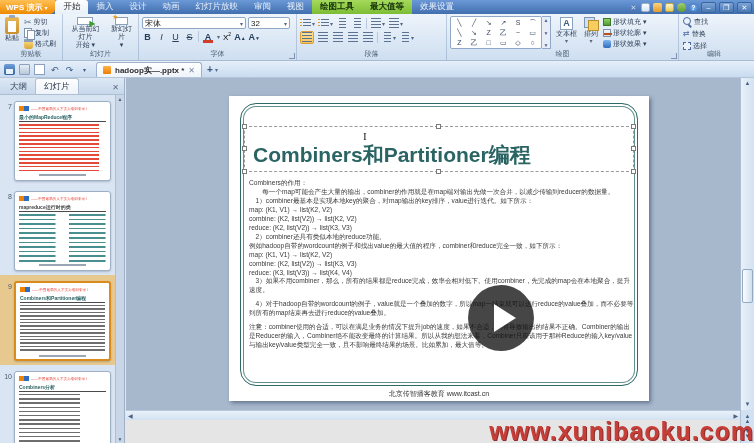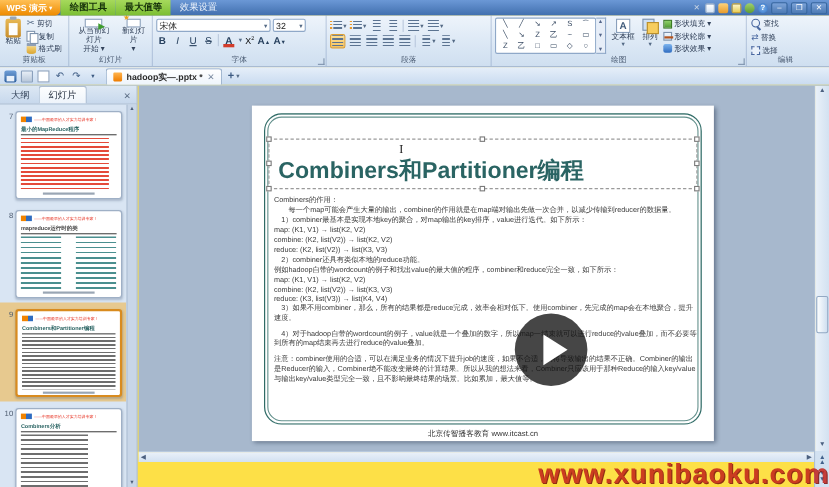--- a/index.html
+++ b/index.html
@@ -1,18 +1,18 @@
 <!DOCTYPE html>
 <html><head>
 <meta charset="utf-8">
 <style>
   * { margin:0; padding:0; box-sizing:border-box; }
   html,body { width:754px; height:443px; overflow:hidden; }
   body { font-family:"Liberation Sans","DejaVu Sans",sans-serif; }
-  #app { position:relative; width:754px; height:443px; background:#fde047; overflow:hidden; }
+  #app { position:relative; width:754px; height:443px; background:#e5e5e5; overflow:hidden; }
 
   
   .titlebar { position:absolute; left:0; top:0; width:754px; height:14px;
     background:linear-gradient(#6b98d6,#416fae); display:flex; align-items:stretch; z-index:30; }
   .wps-btn { display:flex; align-items:center; gap:2px; padding:0 8px 0 6px;
     background:linear-gradient(#ffc055,#ee8a00); color:#fff; font-size:8px; font-weight:bold;
     border-radius:0 0 5px 0; white-space:nowrap; }
   .wps-btn .caret { font-size:6px; }
   .ttabs { display:flex; align-items:stretch; }
   .ttab { display:flex; align-items:center; padding:0 8px; font-size:8.5px; color:#eaf1fa; white-space:nowrap; }
@@ -63,21 +63,21 @@
   .ic-slideplay { width:16px; height:13px; background:#fff; border:1px solid #8aa0bc; position:relative; }
   .ic-slideplay::after { content:"▶"; position:absolute; right:-3px; bottom:-4px; font-size:8px; color:#3f9c2f; }
   .ic-newslide { width:13px; height:15px; background:#fff; border:1px solid #8aa0bc; position:relative; }
   .ic-newslide::before { content:"★"; position:absolute; left:-4px; top:-5px; font-size:7px; color:#e8a21c; }
   
   .g-font { width:158px; }
   .font-row1 { display:flex; gap:2px; margin:1px 0 2px 0; }
   .combo { background:#fff; border:1px solid #8fa8c8; border-radius:2px; font-size:8px; color:#222;
     display:flex; align-items:center; justify-content:space-between; padding:0 2px; height:12px; }
   .combo .caret { font-size:6px; color:#54master6a85; color:#546a85; }
-  .c-family { width:104px; } .c-size { width:30px; }
+  .c-family { width:104px; } .c-size { width:42px; }
   .font-row2 { display:flex; align-items:center; gap:3px; }
   .fbtn { font-size:9px; color:#27405e; width:11px; text-align:center; }
   .fbtn.b { font-weight:bold; } .fbtn.i { font-style:italic; } .fbtn.u { text-decoration:underline; }
   .fbtn.s { text-decoration:line-through; }
   .fcolor { position:relative; font-size:9px; font-weight:bold; color:#27405e; width:12px; text-align:center; }
   .fcolor::after { content:""; position:absolute; left:1px; bottom:-1px; width:10px; height:3px; background:#d23c2a; }
   .sup { font-size:8px; } .sup sup { font-size:5px; }
   .asz { font-size:9px; font-weight:bold; color:#27405e; } .asz small { font-size:5px; }
   .vsep { width:1px; height:11px; background:#b9c8dc; }
   
@@ -231,20 +231,30 @@
 </head>
 <body>
 
 <div id="app">
 
   <div class="titlebar">
     <div class="wps-btn">
       <span>WPS 演示</span>
       <span class="caret">▾</span>
     </div>
+    <div class="ttabs">
+
+    <span class="ttab">开始</span>
+        <span class="ttab">插入</span>
+        <span class="ttab">设计</span>
+        <span class="ttab">动画</span>
+        <span class="ttab">幻灯片放映</span>
+        <span class="ttab">审阅</span>
+        <span class="ttab">视图</span>
+      </div>
     <span class="ttab green">绘图工具</span>
     <span class="ttab green">最大值等</span>
     <span class="ttab">效果设置</span>
     <div class="tb-right">
       <span class="mini-ic ic-x">✕</span>
       <span class="mini-ic ic-skin"></span>
       <span class="mini-ic ic-home"></span>
       <span class="mini-ic ic-mail"></span>
       <span class="mini-ic ic-user"></span>
       <span class="mini-ic ic-help">?</span>

